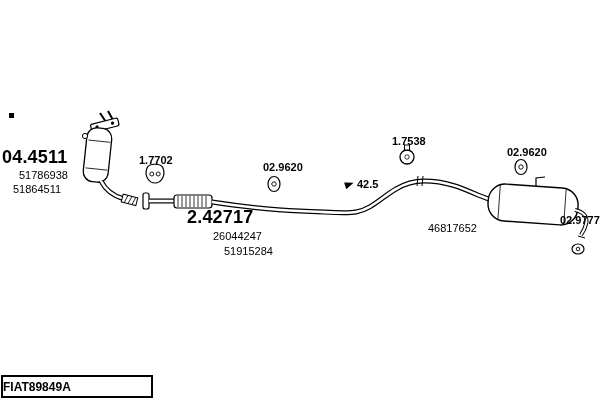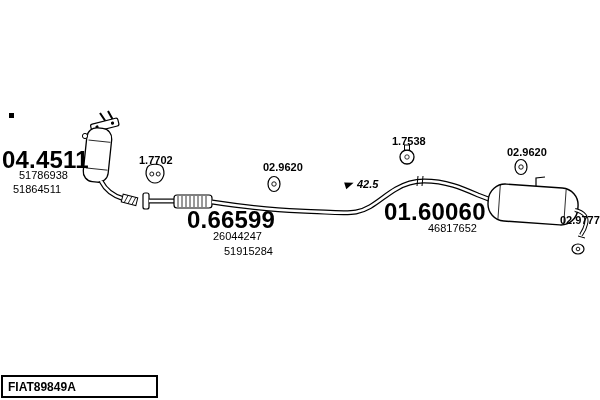--- a/index.html
+++ b/index.html
@@ -1,27 +1,27 @@
 <!DOCTYPE html>
 <html><head>
 <meta charset="utf-8">
 <style>
   html,body{margin:0;padding:0;background:#fff;}
   .canvas{position:relative;width:600px;height:400px;background:#fff;
           font-family:"Liberation Sans",sans-serif;color:#000;overflow:hidden;}
   .canvas > svg{position:absolute;left:0;top:0;}
   .lbl{position:absolute;white-space:nowrap;line-height:1;}
-  .main{font-size:24px;font-weight:bold;letter-spacing:.2px;}
+  .main{font-size:18px;font-weight:bold;letter-spacing:.2px;}
   .code{font-size:11px;font-weight:bold;}
   .ref{font-size:11px;font-weight:normal;}
-  .angle{display:flex;align-items:center;gap:3px;font-style:italic;}
+  .angle{display:flex;align-items:center;gap:3px;}
   .tri{width:0;height:0;border-left:9px solid #000;border-top:3px solid transparent;
        border-bottom:4px solid transparent;transform:rotate(-18deg);}
   .plate{position:absolute;left:1px;top:375px;width:148px;height:19px;border:2px solid #000;
-         display:flex;align-items:center;padding-left:5px;font-size:12px;font-weight:bold;}
+         display:flex;align-items:center;font-size:12px;font-weight:bold;}
 </style>
 </head>
 <body>
 
 <div class="canvas">
 
   <svg width="600" height="400" viewBox="0 0 600 400">
 
     <rect x="9" y="113" width="5" height="5" fill="#000"></rect>
 
@@ -125,34 +125,33 @@
       <circle r="1.8" fill="none" stroke="#000" stroke-width="0.9"></circle>
     </g>
   </svg>
 
   <div class="lbl main" style="left:2px;top:148px">04.4511</div>
   <div class="lbl ref" style="left:19px;top:170px">51786938</div>
   <div class="lbl ref" style="left:13px;top:184px">51864511</div>
 
   <div class="lbl code" style="left:139px;top:155px">1.7702</div>
 
-  <div class="lbl main" style="left:187px;top:208px">0.66599</div>
+  <div class="lbl main" style="left:187px;top:208px">2.42717</div>
   <div class="lbl ref" style="left:213px;top:231px">26044247</div>
   <div class="lbl ref" style="left:224px;top:246px">51915284</div>
 
   <div class="lbl code" style="left:263px;top:162px">02.9620</div>
 
   <div class="lbl code angle" style="left:345px;top:179px">
     <span class="tri"></span>
     <span>42.5</span>
   </div>
 
   <div class="lbl code" style="left:392px;top:136px">1.7538</div>
 
-  <div class="lbl main" style="left:384px;top:200px">01.60060</div>
   <div class="lbl ref" style="left:428px;top:223px">46817652</div>
 
   <div class="lbl code" style="left:507px;top:147px">02.9620</div>
 
   <div class="lbl code" style="left:560px;top:215px">02.9777</div>
 
   <div class="plate">
     <span>FIAT89849A</span>
   </div>
 </div>

